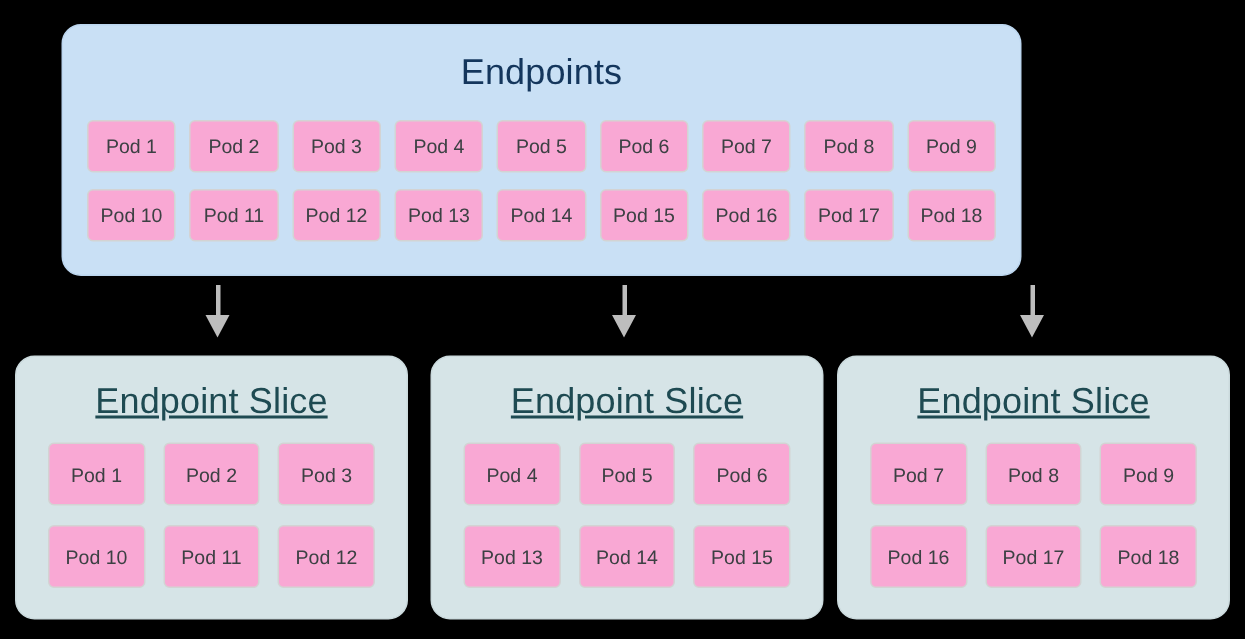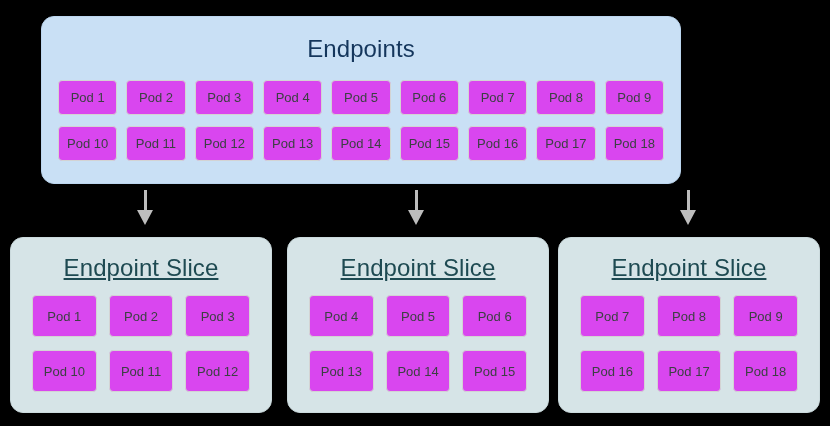--- a/index.html
+++ b/index.html
@@ -47,21 +47,21 @@
     top: 63px;
   }
   .ep-row {
     display: flex;
     justify-content: space-between;
     gap: 9px;
   }
   .ep-row + .ep-row { margin-top: 11px; }
 
   .pod {
-    background: #d946ef;
+    background: #f9a8d4;
     border: 1px solid #d3d3d3;
     border-radius: 4px;
     color: #3c4043;
     font-size: 13px;
     text-align: center;
     box-sizing: border-box;
     display: flex;
     align-items: center;
     justify-content: center;
     user-select: none;

